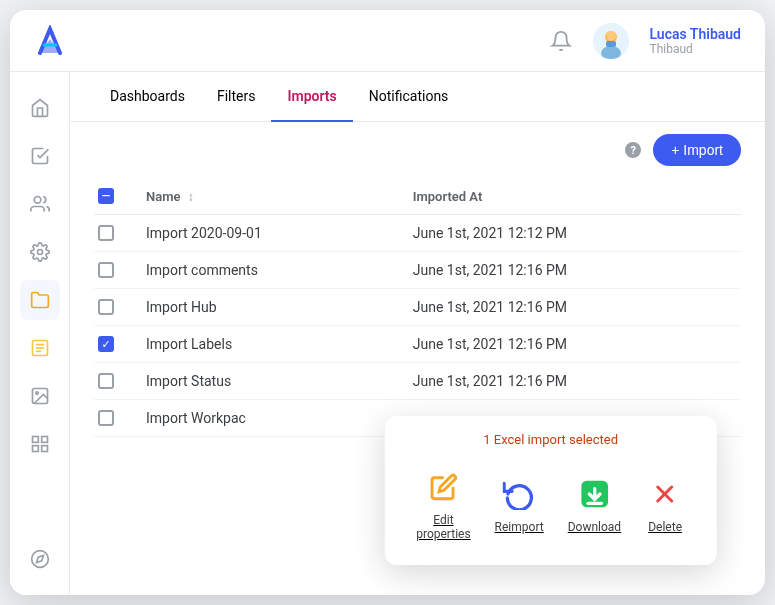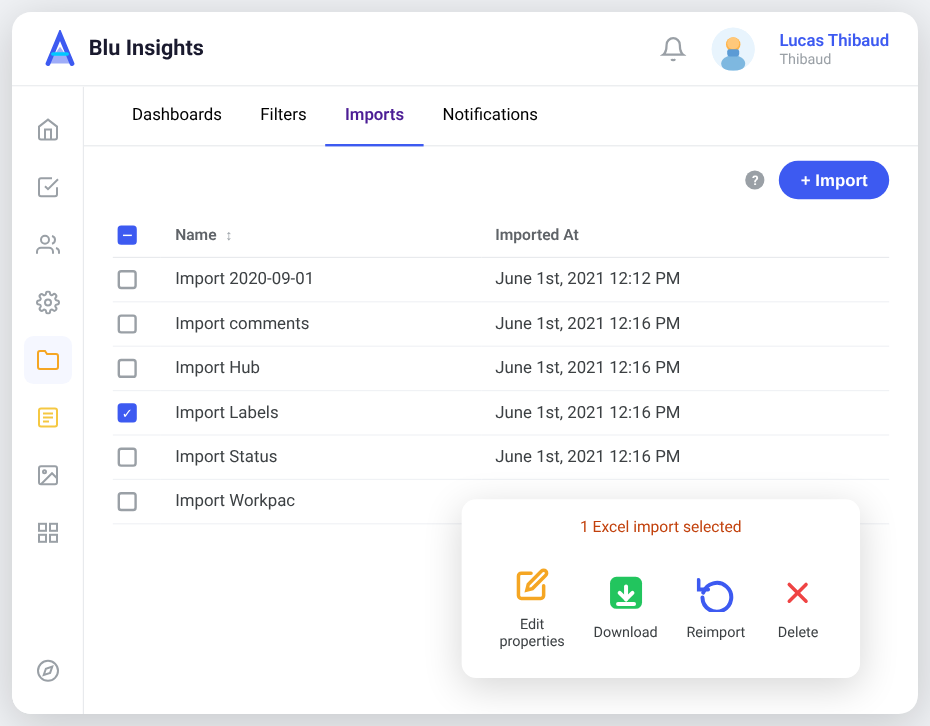--- a/index.html
+++ b/index.html
@@ -132,21 +132,21 @@
       height: 100%;
       display: flex;
       align-items: center;
       cursor: pointer;
       color: #000000;
       font-size: 14px;
       border-bottom: 2px solid transparent;
       margin-bottom: -1px;
     }
     .tab.active {
-      color: #4c1d95;
+      color: #be185d;
       font-weight: 600;
       border-bottom: 2px solid #3d5af1;
       align-items: center;
     }
     
     .toolbar {
       display: flex;
       align-items: center;
       justify-content: flex-end;
       padding: 12px 24px;
@@ -173,21 +173,21 @@
       justify-content: center;
       flex-shrink: 0;
     }
     .import-btn {
       background: #3d5af1;
       color: #fff;
       border: none;
       border-radius: 16px;
       padding: 8px 18px;
       font-size: 14px;
-      font-weight: 700;
+      font-weight: 400;
       cursor: pointer;
       display: flex;
       align-items: center;
       gap: 6px;
     }
     
     .table-container {
       flex: 1;
       overflow: auto;
       padding: 0 24px;
@@ -263,20 +263,21 @@
       text-align: center;
       color: #c2410c;
       font-size: 13px;
       margin-bottom: 16px;
     }
     .popup-actions {
       display: flex;
       align-items: center;
       justify-content: space-around;
       gap: 8px;
+      text-decoration: underline;
     }
     .popup-action {
       display: flex;
       flex-direction: column;
       align-items: center;
       gap: 6px;
       cursor: pointer;
       padding: 4px 8px;
     }
     .popup-action-icon {
@@ -297,21 +298,20 @@
 
 <div class="app-window">
 
   <div class="header">
     <div class="logo-area">
       <svg class="logo-icon" viewBox="0 0 32 32">
         <path d="M6 28 L16 4 L26 28" fill="none" stroke="#3d5af1" stroke-width="4" stroke-linecap="round"></path>
         <path d="M6 28 L16 14 L26 28" fill="#3d5af1" opacity="0.5"></path>
         <path d="M10 20 L22 20" stroke="#00c8ff" stroke-width="3" stroke-linecap="round"></path>
       </svg>
-      <span class="logo-text">Blu Insights</span>
     </div>
     <div class="header-right">
       <svg class="bell-icon" viewBox="0 0 24 24" fill="none" stroke="currentColor" stroke-width="2">
         <path d="M18 8A6 6 0 0 0 6 8c0 7-3 9-3 9h18s-3-2-3-9"></path>
         <path d="M13.73 21a2 2 0 0 1-3.46 0"></path>
       </svg>
       <div class="user-avatar">
         <svg viewBox="0 0 36 36" width="36" height="36">
           <circle cx="18" cy="18" r="18" fill="#e8f4fd"></circle>
           <circle cx="18" cy="14" r="6" fill="#ffb347"></circle>
@@ -503,38 +503,38 @@
                 <svg width="28" height="28" viewBox="0 0 24 24" fill="none" stroke="#f5a623" stroke-width="2.5" stroke-linecap="round">
                   <path d="M11 4H4a2 2 0 0 0-2 2v14a2 2 0 0 0 2 2h14a2 2 0 0 0 2-2v-7"></path>
                   <path d="M18.5 2.5a2.121 2.121 0 0 1 3 3L12 15l-4 1 1-4 9.5-9.5z"></path>
                 </svg>
               </div>
               <span class="popup-action-label">Edit<br>properties</span>
             </div>
 
             <div class="popup-action">
               <div class="popup-action-icon">
+                <svg width="32" height="32" viewBox="0 0 24 24" fill="none" stroke="#3d5af1" stroke-width="2.5" stroke-linecap="round">
+                  <polyline points="1 4 1 10 7 10"></polyline>
+                  <path d="M3.51 15a9 9 0 1 0 .49-3.13"></path>
+                </svg>
+              </div>
+              <span class="popup-action-label">Reimport</span>
+            </div>
+
+            <div class="popup-action">
+              <div class="popup-action-icon">
                 <svg width="32" height="32" viewBox="0 0 24 24" fill="none">
                   <rect x="2" y="2" width="20" height="20" rx="4" fill="#22c55e"></rect>
                   <polyline points="8 12 12 16 16 12" stroke="#fff" stroke-width="2.5" stroke-linecap="round" fill="none"></polyline>
                   <line x1="12" y1="8" x2="12" y2="16" stroke="#fff" stroke-width="2.5" stroke-linecap="round"></line>
                   <line x1="7" y1="19" x2="17" y2="19" stroke="#fff" stroke-width="2.5" stroke-linecap="round"></line>
                 </svg>
               </div>
               <span class="popup-action-label">Download</span>
-            </div>
-
-            <div class="popup-action">
-              <div class="popup-action-icon">
-                <svg width="32" height="32" viewBox="0 0 24 24" fill="none" stroke="#3d5af1" stroke-width="2.5" stroke-linecap="round">
-                  <polyline points="1 4 1 10 7 10"></polyline>
-                  <path d="M3.51 15a9 9 0 1 0 .49-3.13"></path>
-                </svg>
-              </div>
-              <span class="popup-action-label">Reimport</span>
             </div>
 
             <div class="popup-action">
               <div class="popup-action-icon">
                 <svg width="28" height="28" viewBox="0 0 24 24" fill="none" stroke="#ef4444" stroke-width="2.5" stroke-linecap="round">
                   <line x1="18" y1="6" x2="6" y2="18"></line>
                   <line x1="6" y1="6" x2="18" y2="18"></line>
                 </svg>
               </div>
               <span class="popup-action-label">Delete</span>

